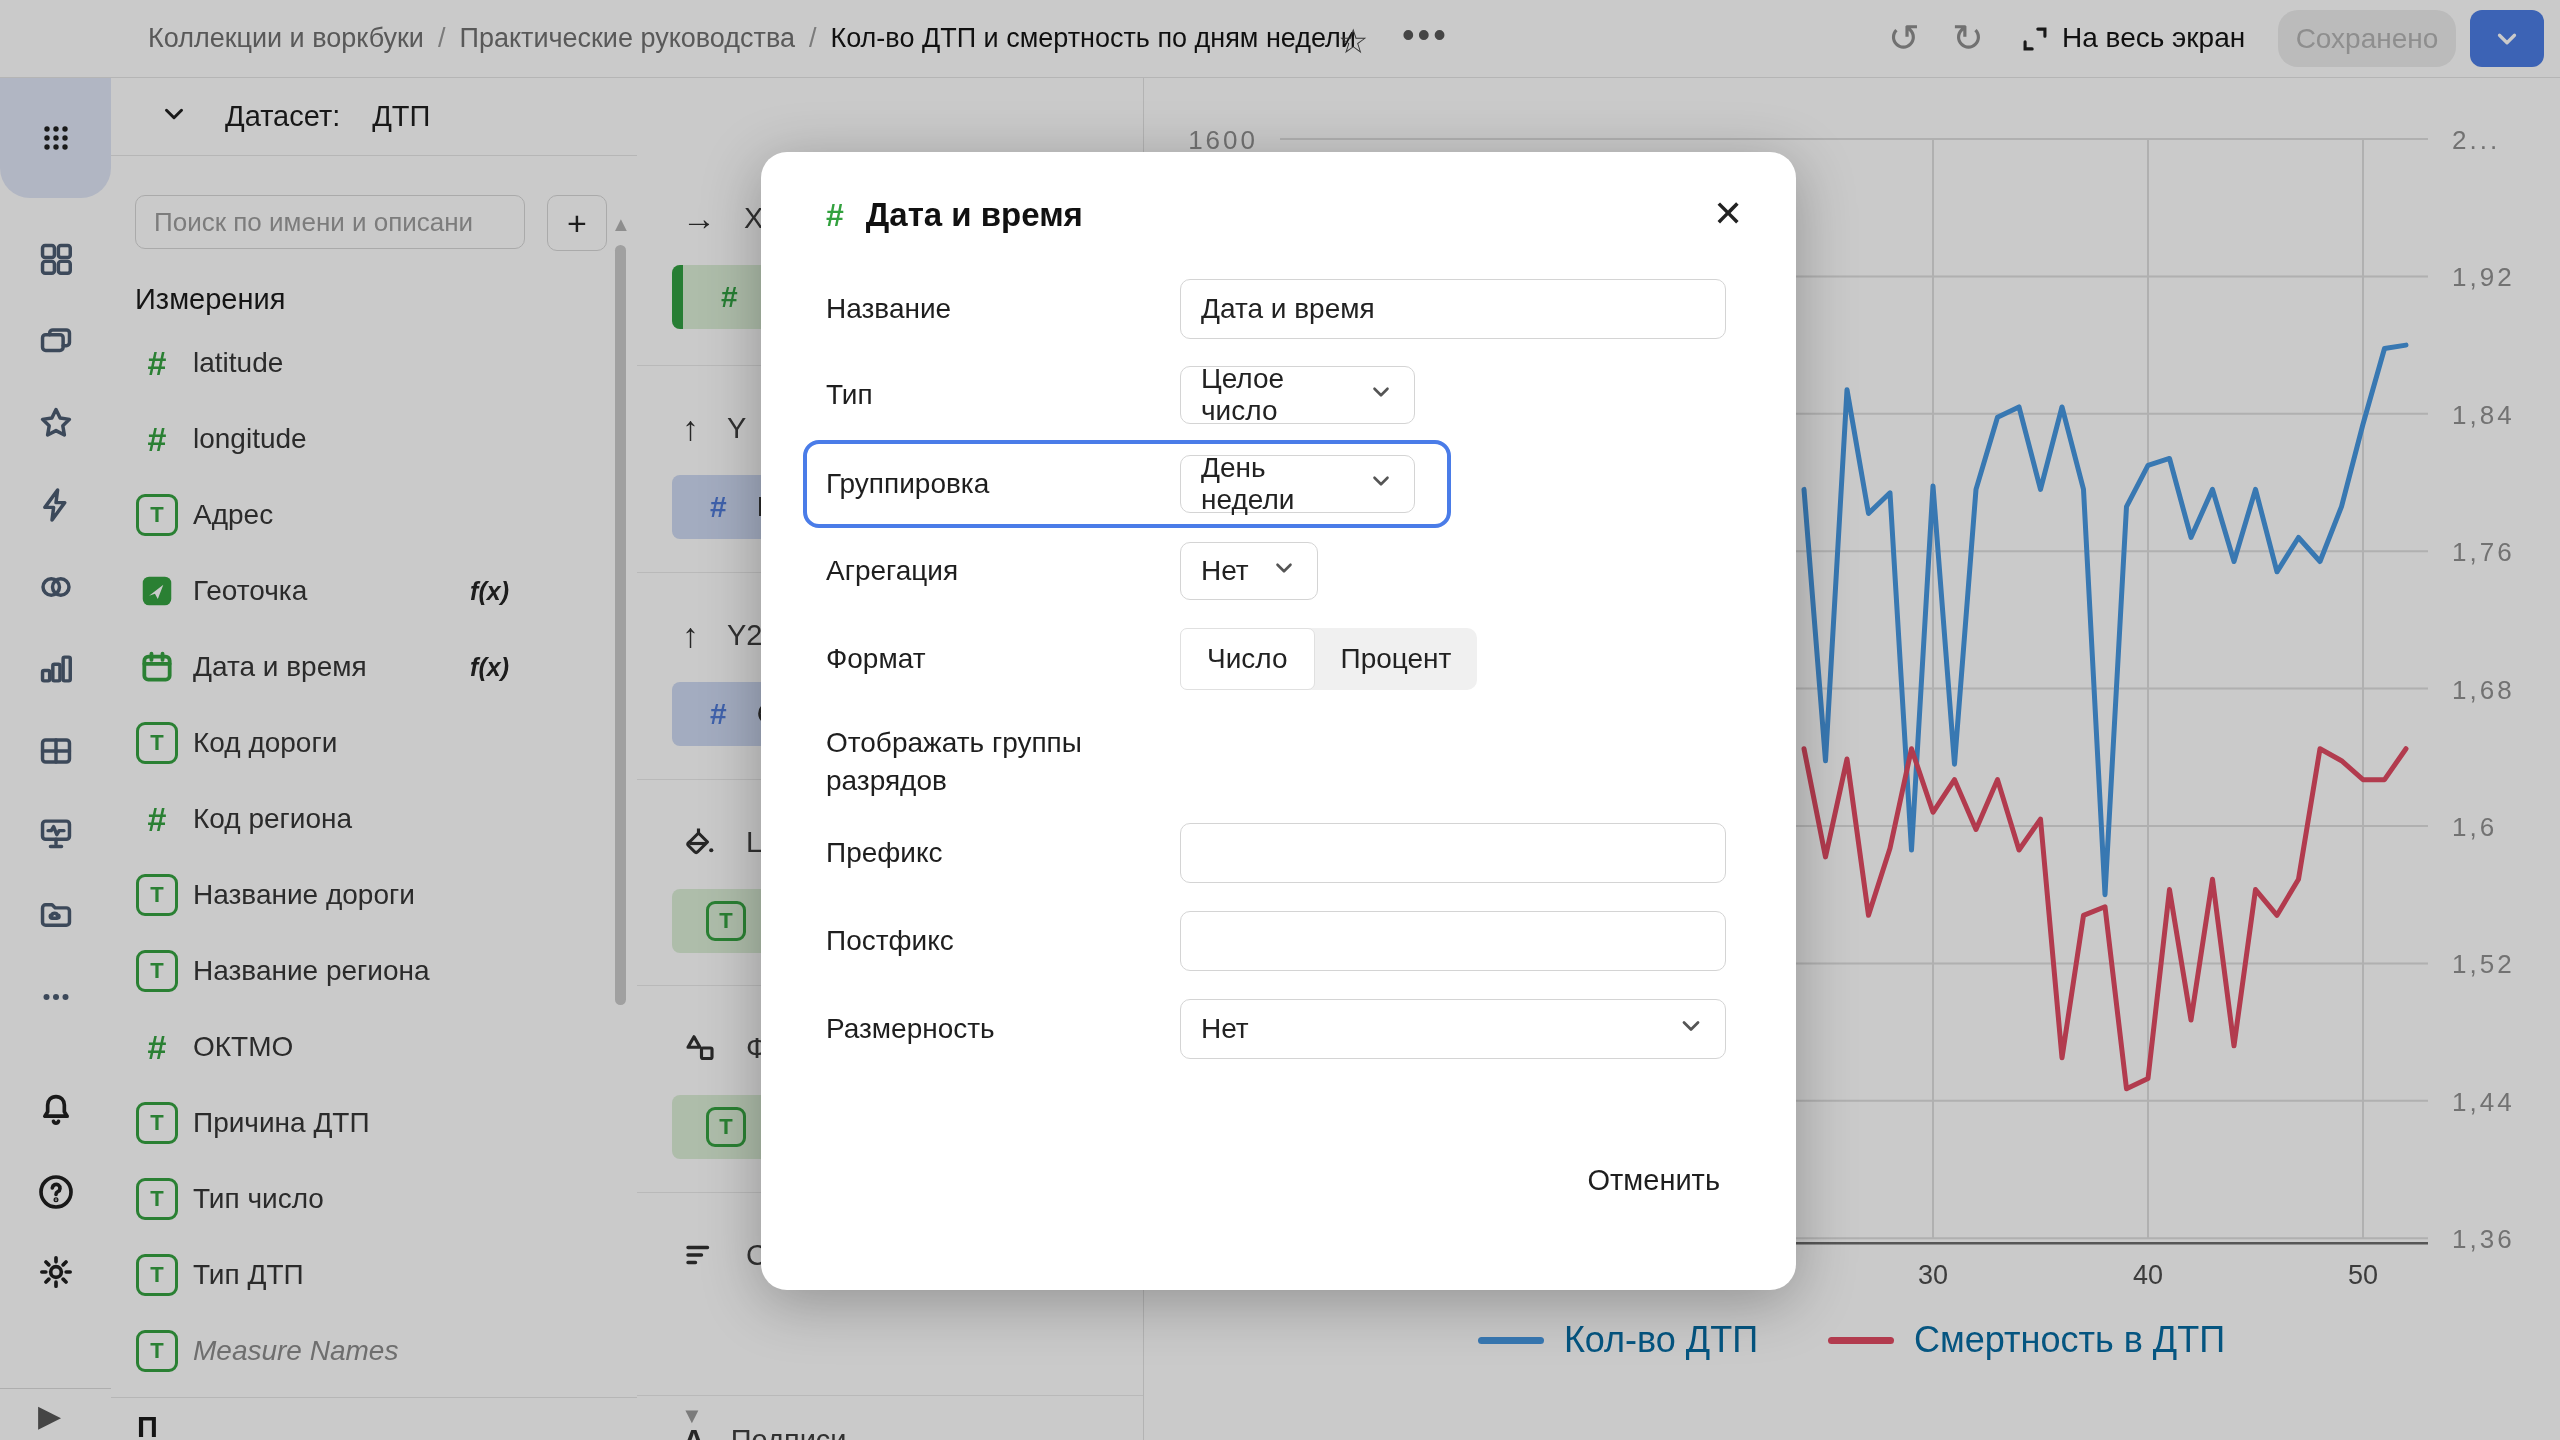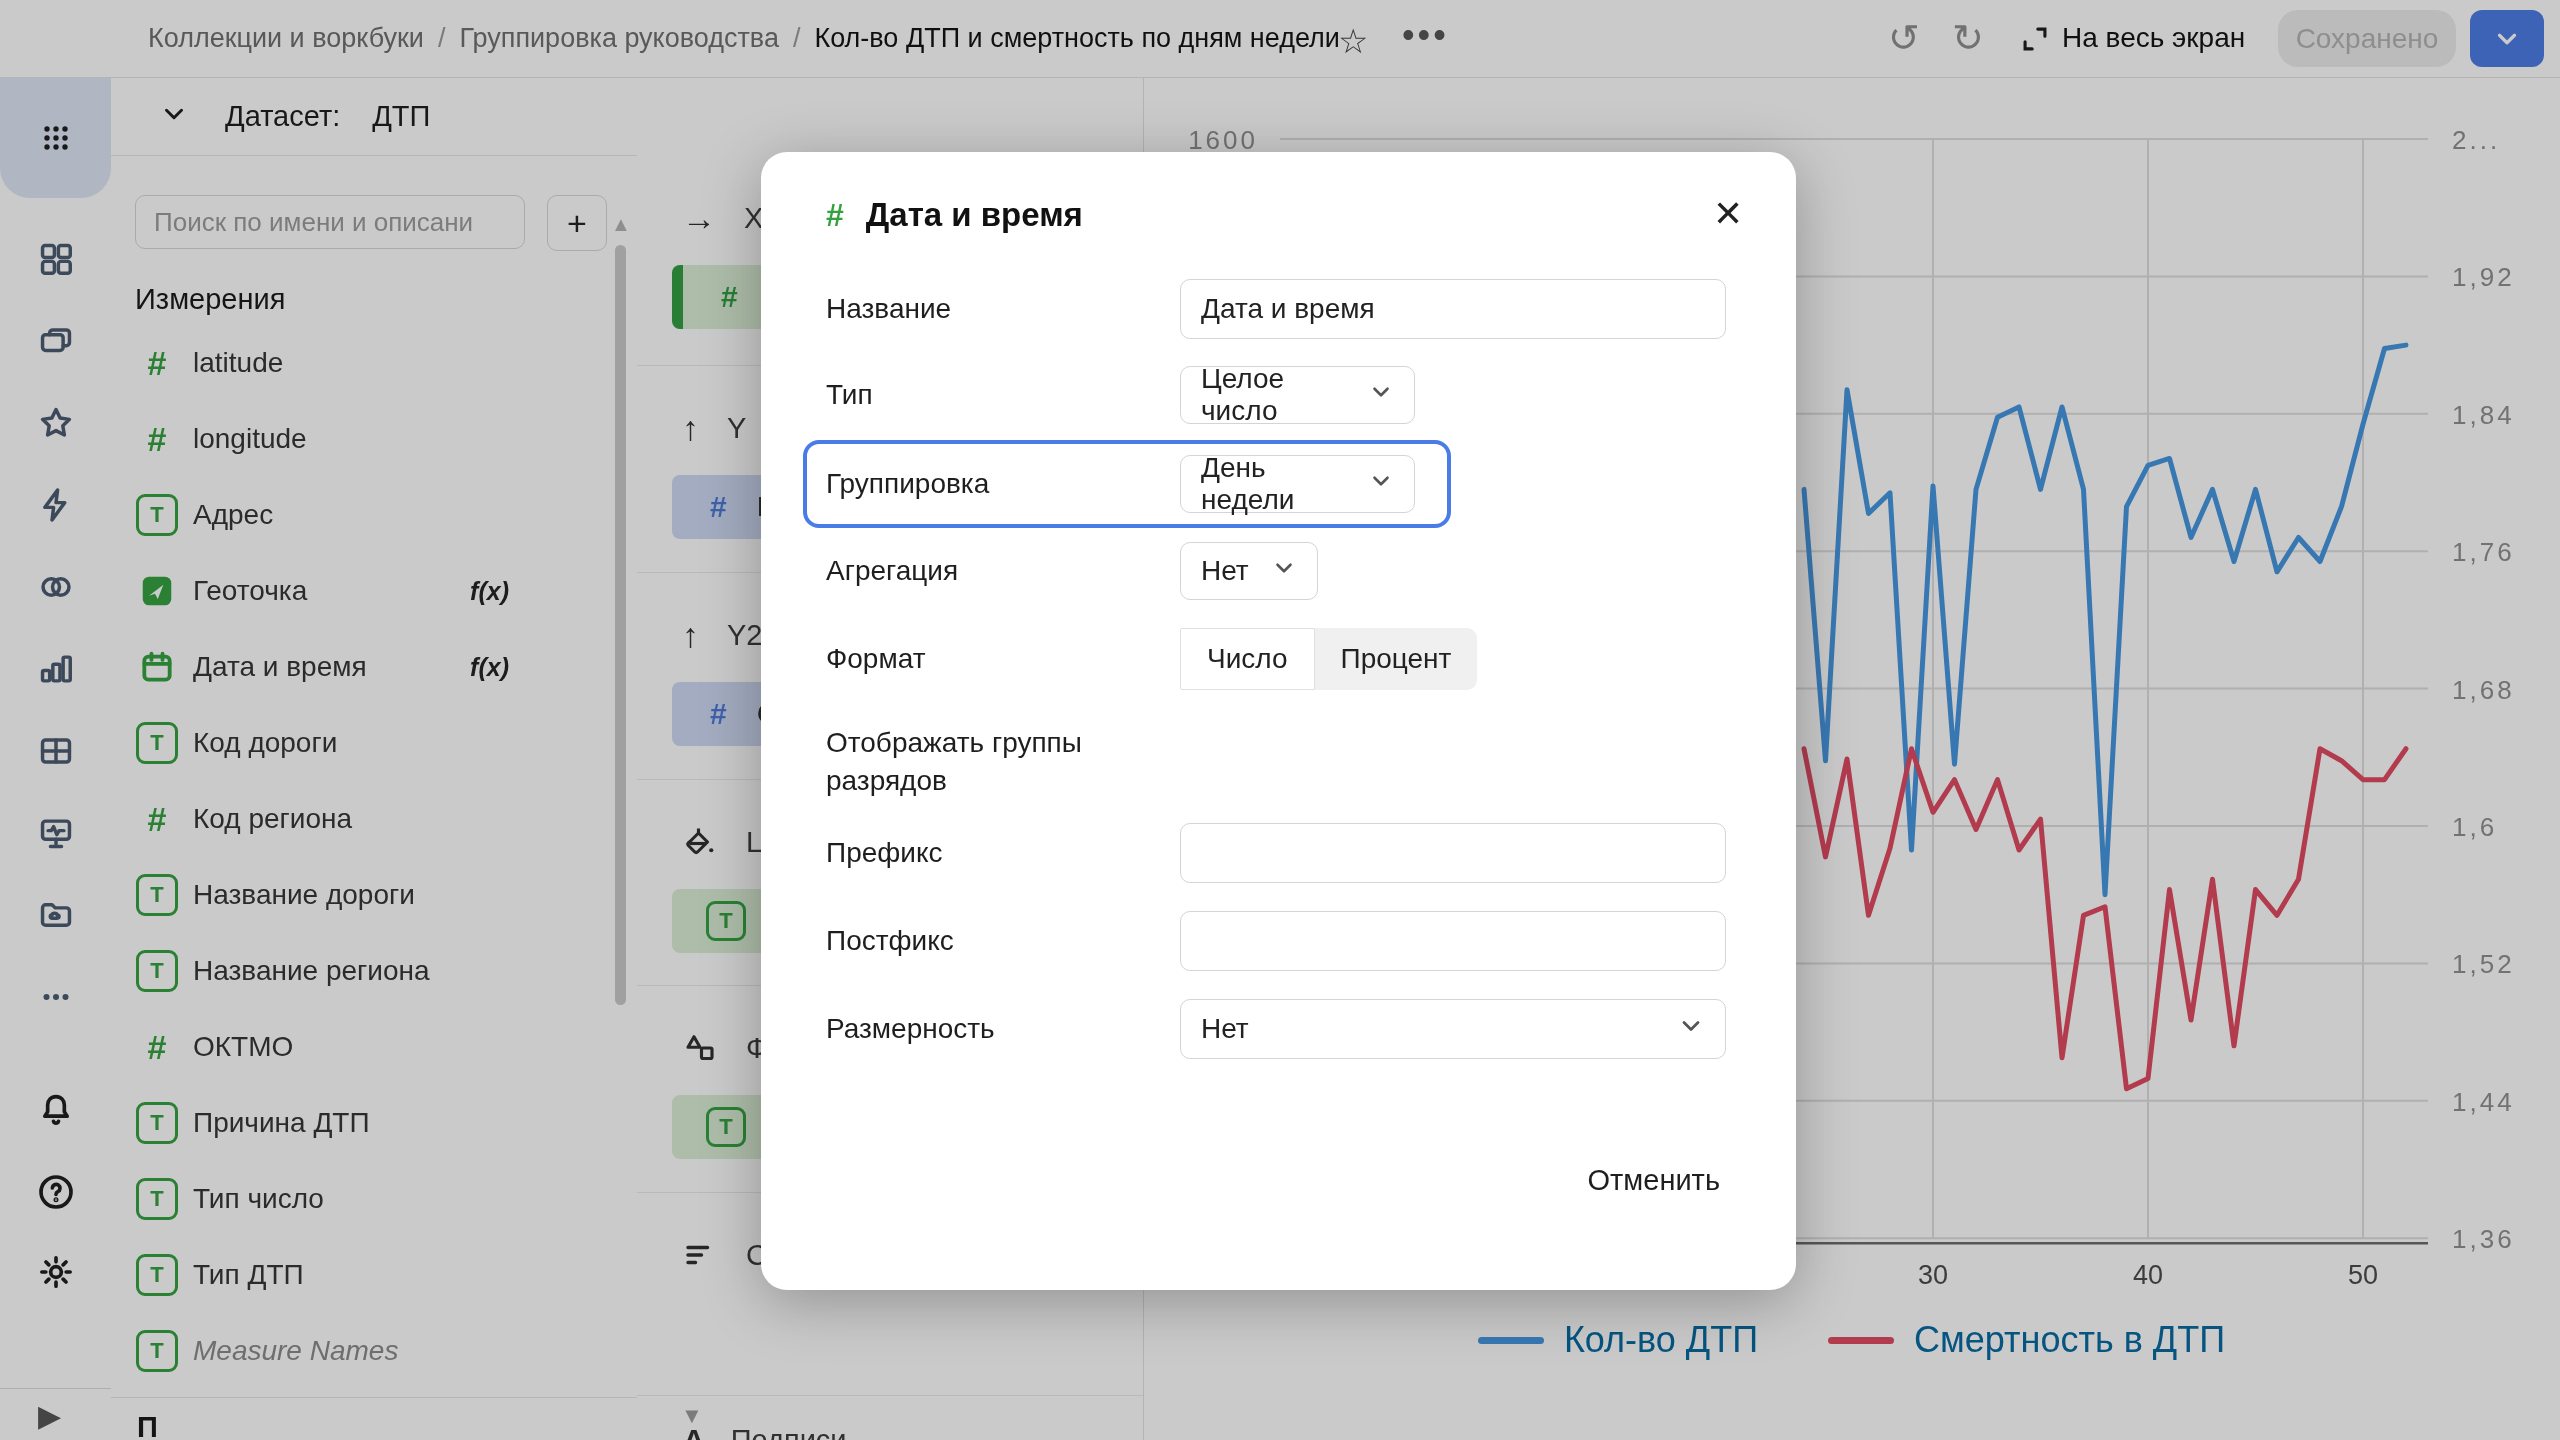--- a/index.html
+++ b/index.html
@@ -104,37 +104,37 @@
   .minput{height:58px;border:1px solid #d4d4d4;border-radius:10px;font-size:28px;color:#222;
           padding:0 20px;outline:none;background:#fff;flex:1;font-family:inherit}
   .mselect{height:58px;border:1px solid #d4d4d4;border-radius:10px;display:flex;align-items:center;
            background:#fff;font-size:28px;color:#222;padding:0 20px;gap:18px}
   .mselect .chev{margin-left:auto}
   .groupbox{position:absolute;left:42px;top:288px;width:648px;height:88px;border:4px solid #4a7ce8;
             border-radius:16px;display:flex;align-items:center;box-sizing:border-box}
   .groupbox .mlabel{margin-left:19px}
   .seg{height:62px;background:#f0f0f0;border-radius:10px;display:flex;align-items:center;padding:0;box-sizing:border-box}
   .segopt{height:62px;display:flex;align-items:center;justify-content:center;font-size:28px;color:#222;
-          padding:0 26px;border-radius:2px;box-sizing:border-box}
+          padding:0 26px;border-radius:7px;box-sizing:border-box}
   .segopt.sel{background:#fff;border:1px solid #e0e0e0}
   .mbuttons{position:absolute;right:70px;top:1011px;display:flex;align-items:center;gap:54px}
   .cancelbtn{font-size:29px;color:#1e1e1e;background:transparent;border:none;font-family:inherit}
   .applybtn{width:257px;height:74px;border-radius:12px;background:#4a7be4;color:#fff;font-size:29px;
             border:none;display:flex;align-items:center;justify-content:center;font-family:inherit}
   .rt{font-size:26px;fill:#8f8f8f;letter-spacing:3px;font-family:"Liberation Sans",sans-serif}
   .xt{font-size:27px;fill:#4a4a4a;font-family:"Liberation Sans",sans-serif}
 </style>
 </head>
 <body>
 
 <div class="topbar">
   <div class="crumbs">
     <span class="crumb-dim">Коллекции и воркбуки</span>
     <span class="crumb-sep">/</span>
-    <span class="crumb-dim">Группировка руководства</span>
+    <span class="crumb-dim">Практические руководства</span>
     <span class="crumb-sep">/</span>
     <span class="crumb-cur">Кол-во ДТП и смертность по дням недели</span>
   </div>
   <span class="star">☆</span>
   <span class="dots">•••</span>
   <span class="undo">↺</span>
   <span class="redo">↻</span>
   <span class="fsicon">
     <svg width="34" height="34" viewBox="0 0 24 24" fill="none" stroke="#1d1d1d" stroke-width="2.2" stroke-linecap="round">
         <path d="M14 5h5v5"></path>

